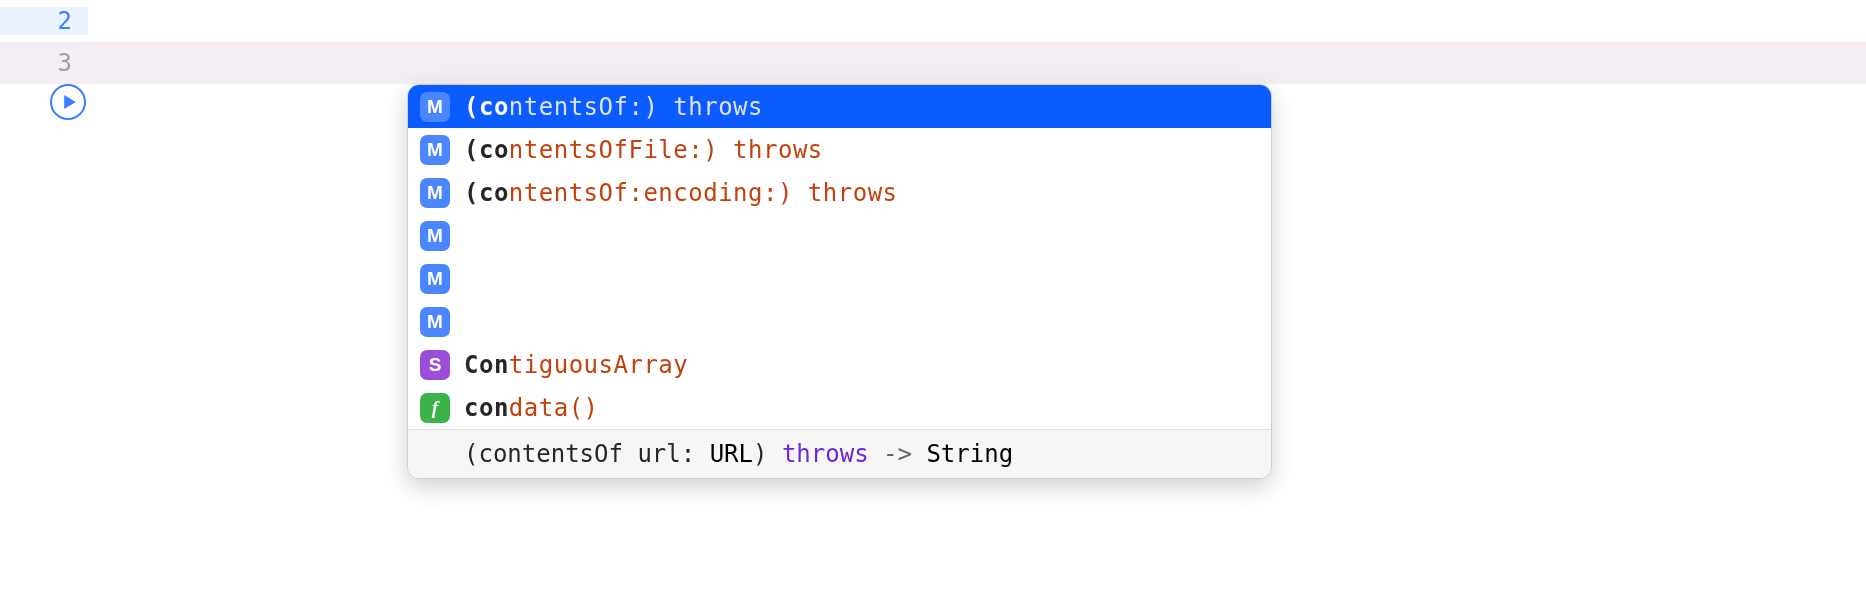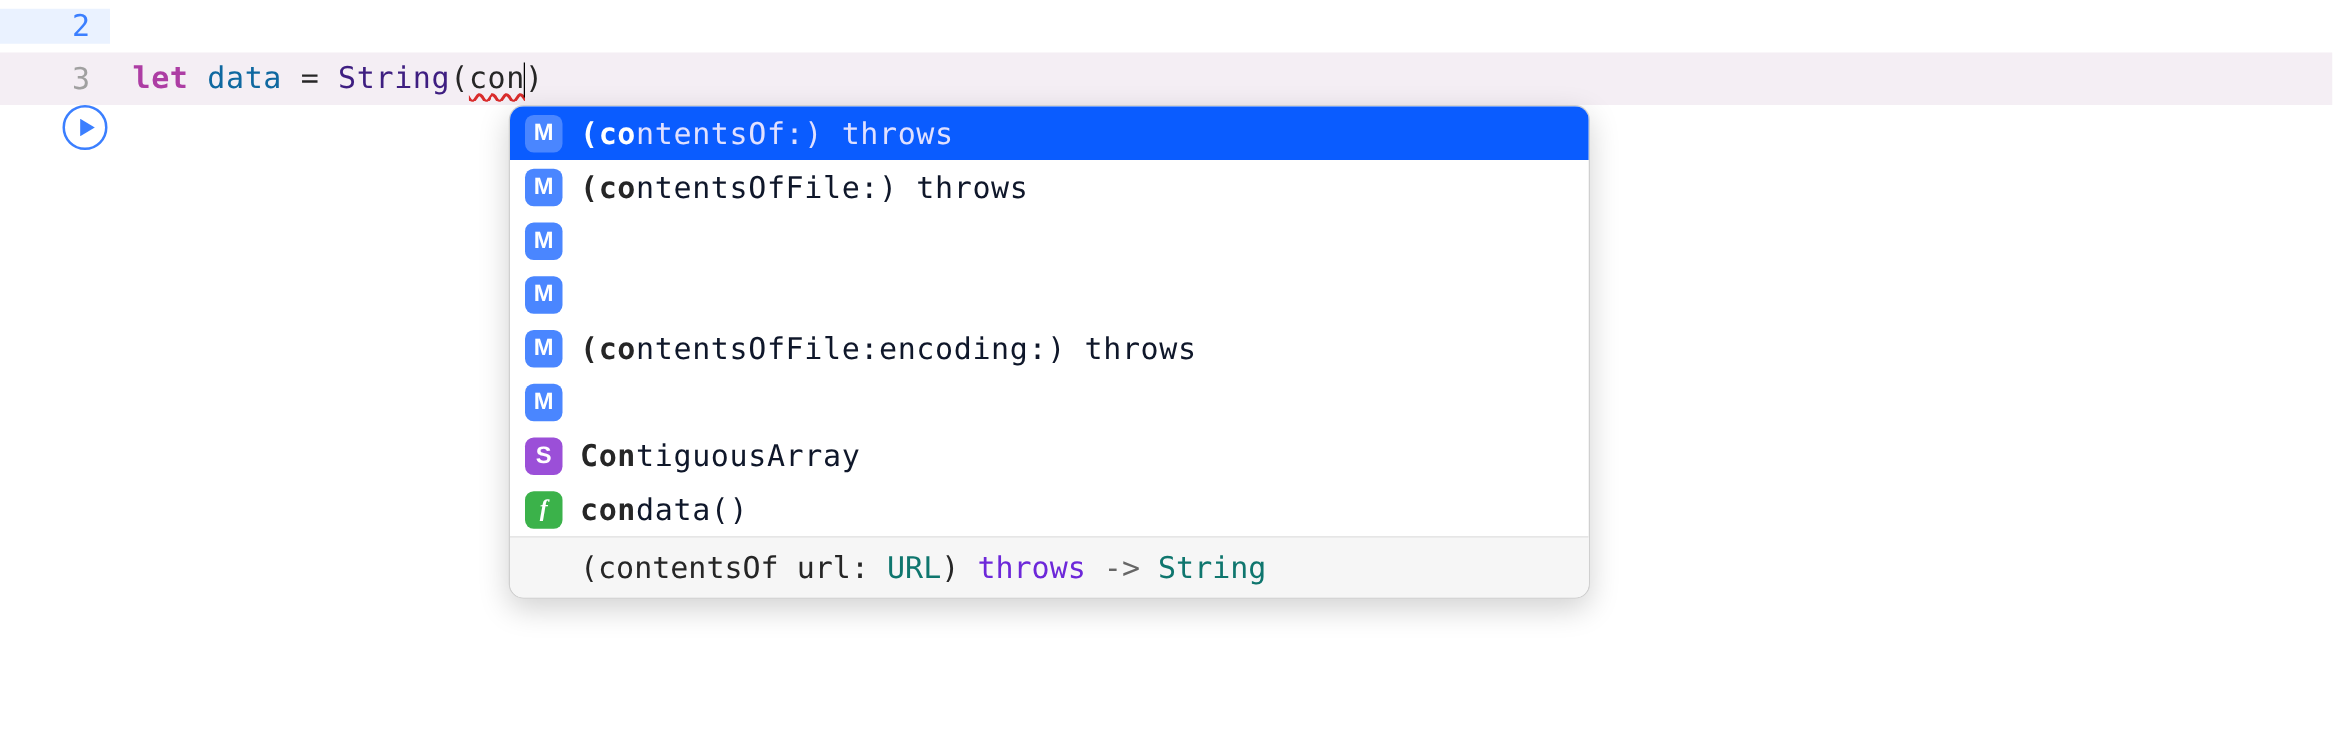--- a/index.html
+++ b/index.html
@@ -103,21 +103,21 @@
     }
     .completion-item.selected {
       background: #0a5cff;
       color: #ffffff;
     }
     .completion-item:not(.selected) .sig-match {
       color: #262626;
       font-weight: 700;
     }
     .completion-item:not(.selected) .sig-rest {
-      color: #0f172a;
+      color: #c2410c;
     }
     .completion-item.selected .sig-match {
       font-weight: 700;
     }
     .completion-item.selected .sig-rest {
       color: #e0e0ff;
     }
     .kind-badge {
       width: 30px;
       height: 30px;
@@ -135,50 +135,49 @@
     .kind-M { background: #4a86ff; }
     .kind-S { background: #9b4fd8; }
     .kind-f { background: #3bb24a; font-style: italic; font-family: Georgia, serif;}
     .completion-footer {
       border-top: 1px solid #e0e0e0;
       background: #f6f6f6;
       padding: 10px 16px 10px 56px;
       white-space: pre;
       color: #262626;
     }
-    .footer-type1 { color: #0f766e; }
+    .footer-type1 { color: #000000; }
     .footer-throws { color: #6d28d9; }
     .footer-arrow { color: #666; }
     .sig-text { letter-spacing: 0.5px; }
   </style>
 </head>
 <body>
 
 <div class="editor">
   <div class="line">
     <div class="gutter gutter-blue">2</div>
     <div class="code"></div>
   </div>
   <div class="line line-highlight">
     <div class="gutter">3</div>
-    <div class="code"><span class="kw-let">let</span><span class="identifier"> data </span><span class="plain">= </span><span class="func">String</span><span class="plain">(</span><span class="plain squiggle">con</span><span class="caret"></span><span class="plain">)</span></div>
   </div>
 
   <div class="run-button">
     <svg viewBox="0 0 10 12">
       <path d="M0 0 L10 6 L0 12 Z" fill="#3b7fff"></path>
     </svg>
   </div>
 
   <div class="completion-popup">
     <div class="completion-list" id="completion-list">
         <div class="completion-item selected"><div class="kind-badge kind-M">M</div><span class="sig-text"><span class="sig-match">(co</span><span class="sig-rest">ntentsOf:) throws</span></span></div>
         <div class="completion-item"><div class="kind-badge kind-M">M</div><span class="sig-text"><span class="sig-match">(co</span><span class="sig-rest">ntentsOfFile:) throws</span></span></div>
+        <div class="completion-item"><div class="kind-badge kind-M">M</div><span class="sig-text"><span class="sig-match">(co</span><span class="sig-rest">ntentsOf:encoding:) throws</span></span></div>
         <div class="completion-item"><div class="kind-badge kind-M">M</div></div>
         <div class="completion-item"><div class="kind-badge kind-M">M</div></div>
-        <div class="completion-item"><div class="kind-badge kind-M">M</div><span class="sig-text"><span class="sig-match">(co</span><span class="sig-rest">ntentsOfFile:encoding:) throws</span></span></div>
         <div class="completion-item"><div class="kind-badge kind-M">M</div></div>
         <div class="completion-item"><div class="kind-badge kind-S">S</div><span class="sig-text"><span class="sig-match">Con</span><span class="sig-rest">tiguousArray</span></span></div>
         <div class="completion-item"><div class="kind-badge kind-f">f</div><span class="sig-text"><span class="sig-match">con</span><span class="sig-rest">data()</span></span></div>
       </div>
     <div class="completion-footer"><span>(contentsOf url: </span><span class="footer-type1">URL</span><span>) </span><span class="footer-throws">throws</span><span class="footer-arrow"> -&gt; </span><span class="footer-type1">String</span></div>
   </div>
 </div>
 
 </body></html>

